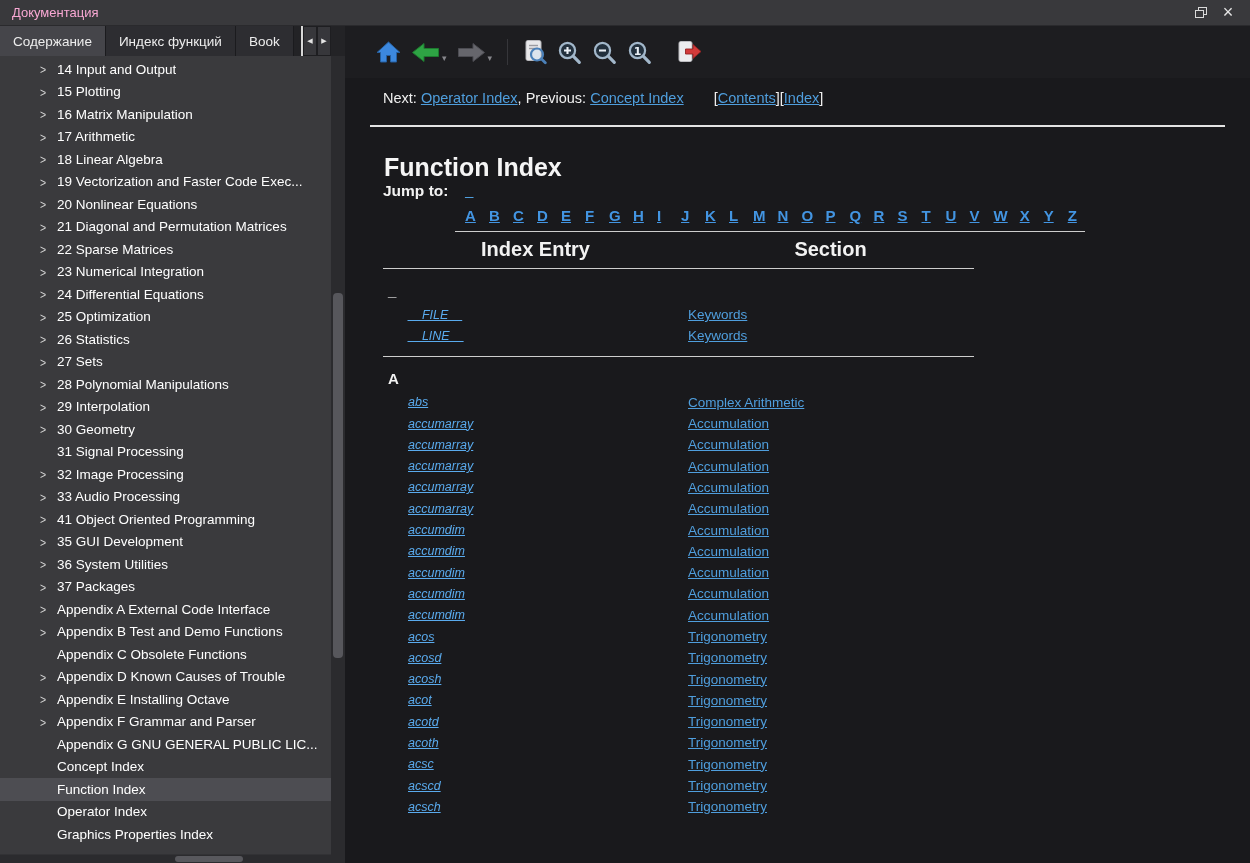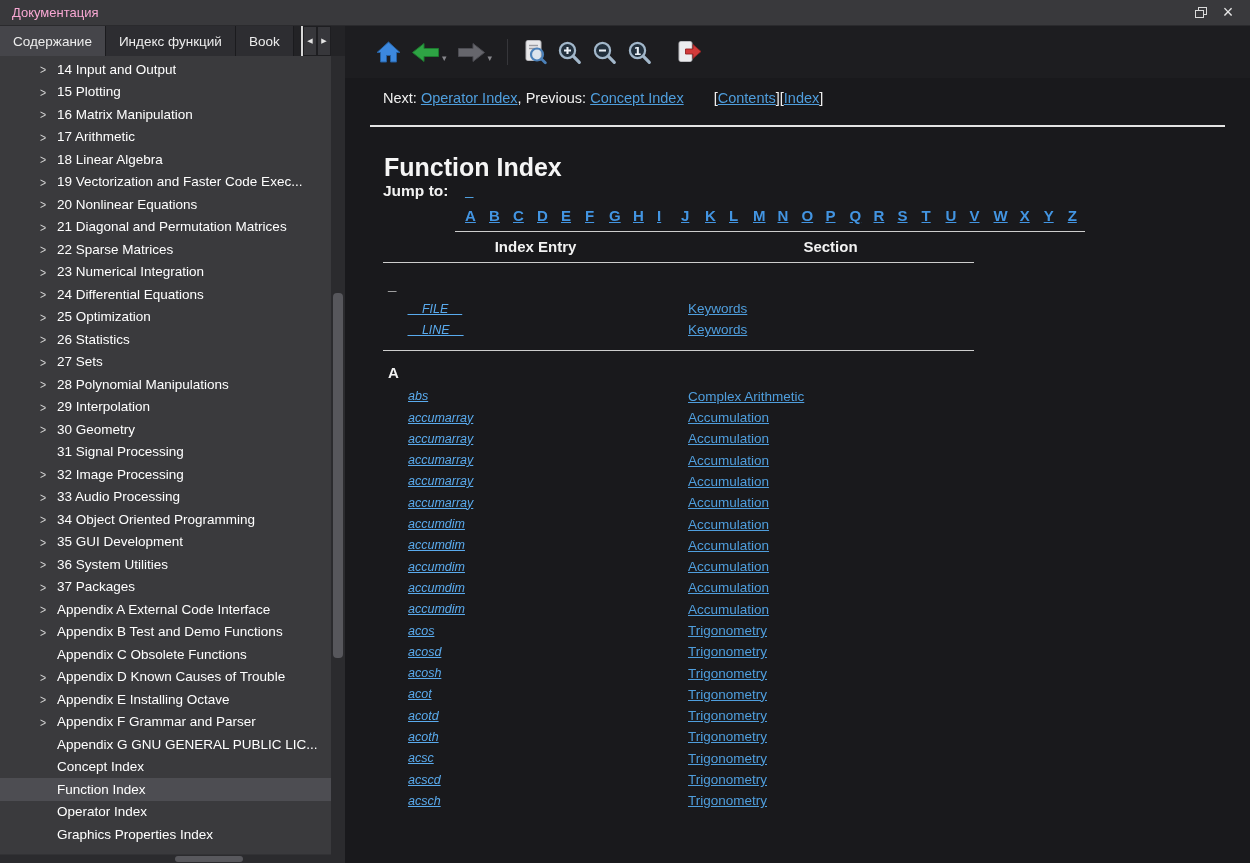--- a/index.html
+++ b/index.html
@@ -62,21 +62,21 @@
   .doc-title{font-size:25px;font-weight:700;color:#f5f5f5;margin:26px 0 0 1px;}
 
   .jumpto{display:flex;}
   .jump-label{flex:none;width:82px;font-size:15.5px;font-weight:700;color:#f2f2f2;}
   .jump-links{flex:1;}
   .jump-underscore{font-size:15px;font-weight:700;}
   .letters-row{display:flex;margin-top:7px;}
   .letter-link{margin-right:12px;min-width:12px;font-size:15px;font-weight:700;color:#4395e2;text-decoration:underline;}
   .letters-hr{height:1px;background:#cdcdcd;margin:7px 0 0 72px;width:630px;}
 
-  .table-head{display:grid;grid-template-columns:305px 285px;margin-top:6px;font-size:15px;font-weight:700;color:#f2f2f2;}
+  .table-head{display:grid;grid-template-columns:305px 285px;margin-top:6px;font-size:20px;font-weight:700;color:#f2f2f2;}
   .table-head span{text-align:center;}
   .head-hr{height:1px;background:#cdcdcd;width:591px;margin-top:7px;}
   .group-label{font-size:15px;font-weight:700;color:#f2f2f2;margin:13px 0 5px 5px;height:17px;}
   .index-row{display:grid;grid-template-columns:280px 1fr;height:21.3px;align-items:center;padding-left:25px;width:591px;}
   .entry-link{font-family:Liberation Sans, sans-serif;font-style:italic;font-size:12.5px;color:#5aabee;text-decoration:underline;justify-self:start;}
   .section-link{font-size:13.5px;color:#4f9edd;text-decoration:underline;justify-self:start;}
   .group-hr{height:1px;background:#cdcdcd;width:591px;margin:9px 0 3px 0;}
 </style>
 </head>
 <body>
@@ -181,21 +181,21 @@
           <div class="tree-row">
             <span class="chevron">&gt;</span>
             <span class="tree-label">32 Image Processing</span>
           </div>
           <div class="tree-row">
             <span class="chevron">&gt;</span>
             <span class="tree-label">33 Audio Processing</span>
           </div>
           <div class="tree-row">
             <span class="chevron">&gt;</span>
-            <span class="tree-label">34 Object Oriented Programming</span>
+            <span class="tree-label">41 Object Oriented Programming</span>
           </div>
           <div class="tree-row">
             <span class="chevron">&gt;</span>
             <span class="tree-label">35 GUI Development</span>
           </div>
           <div class="tree-row">
             <span class="chevron">&gt;</span>
             <span class="tree-label">36 System Utilities</span>
           </div>
           <div class="tree-row">

